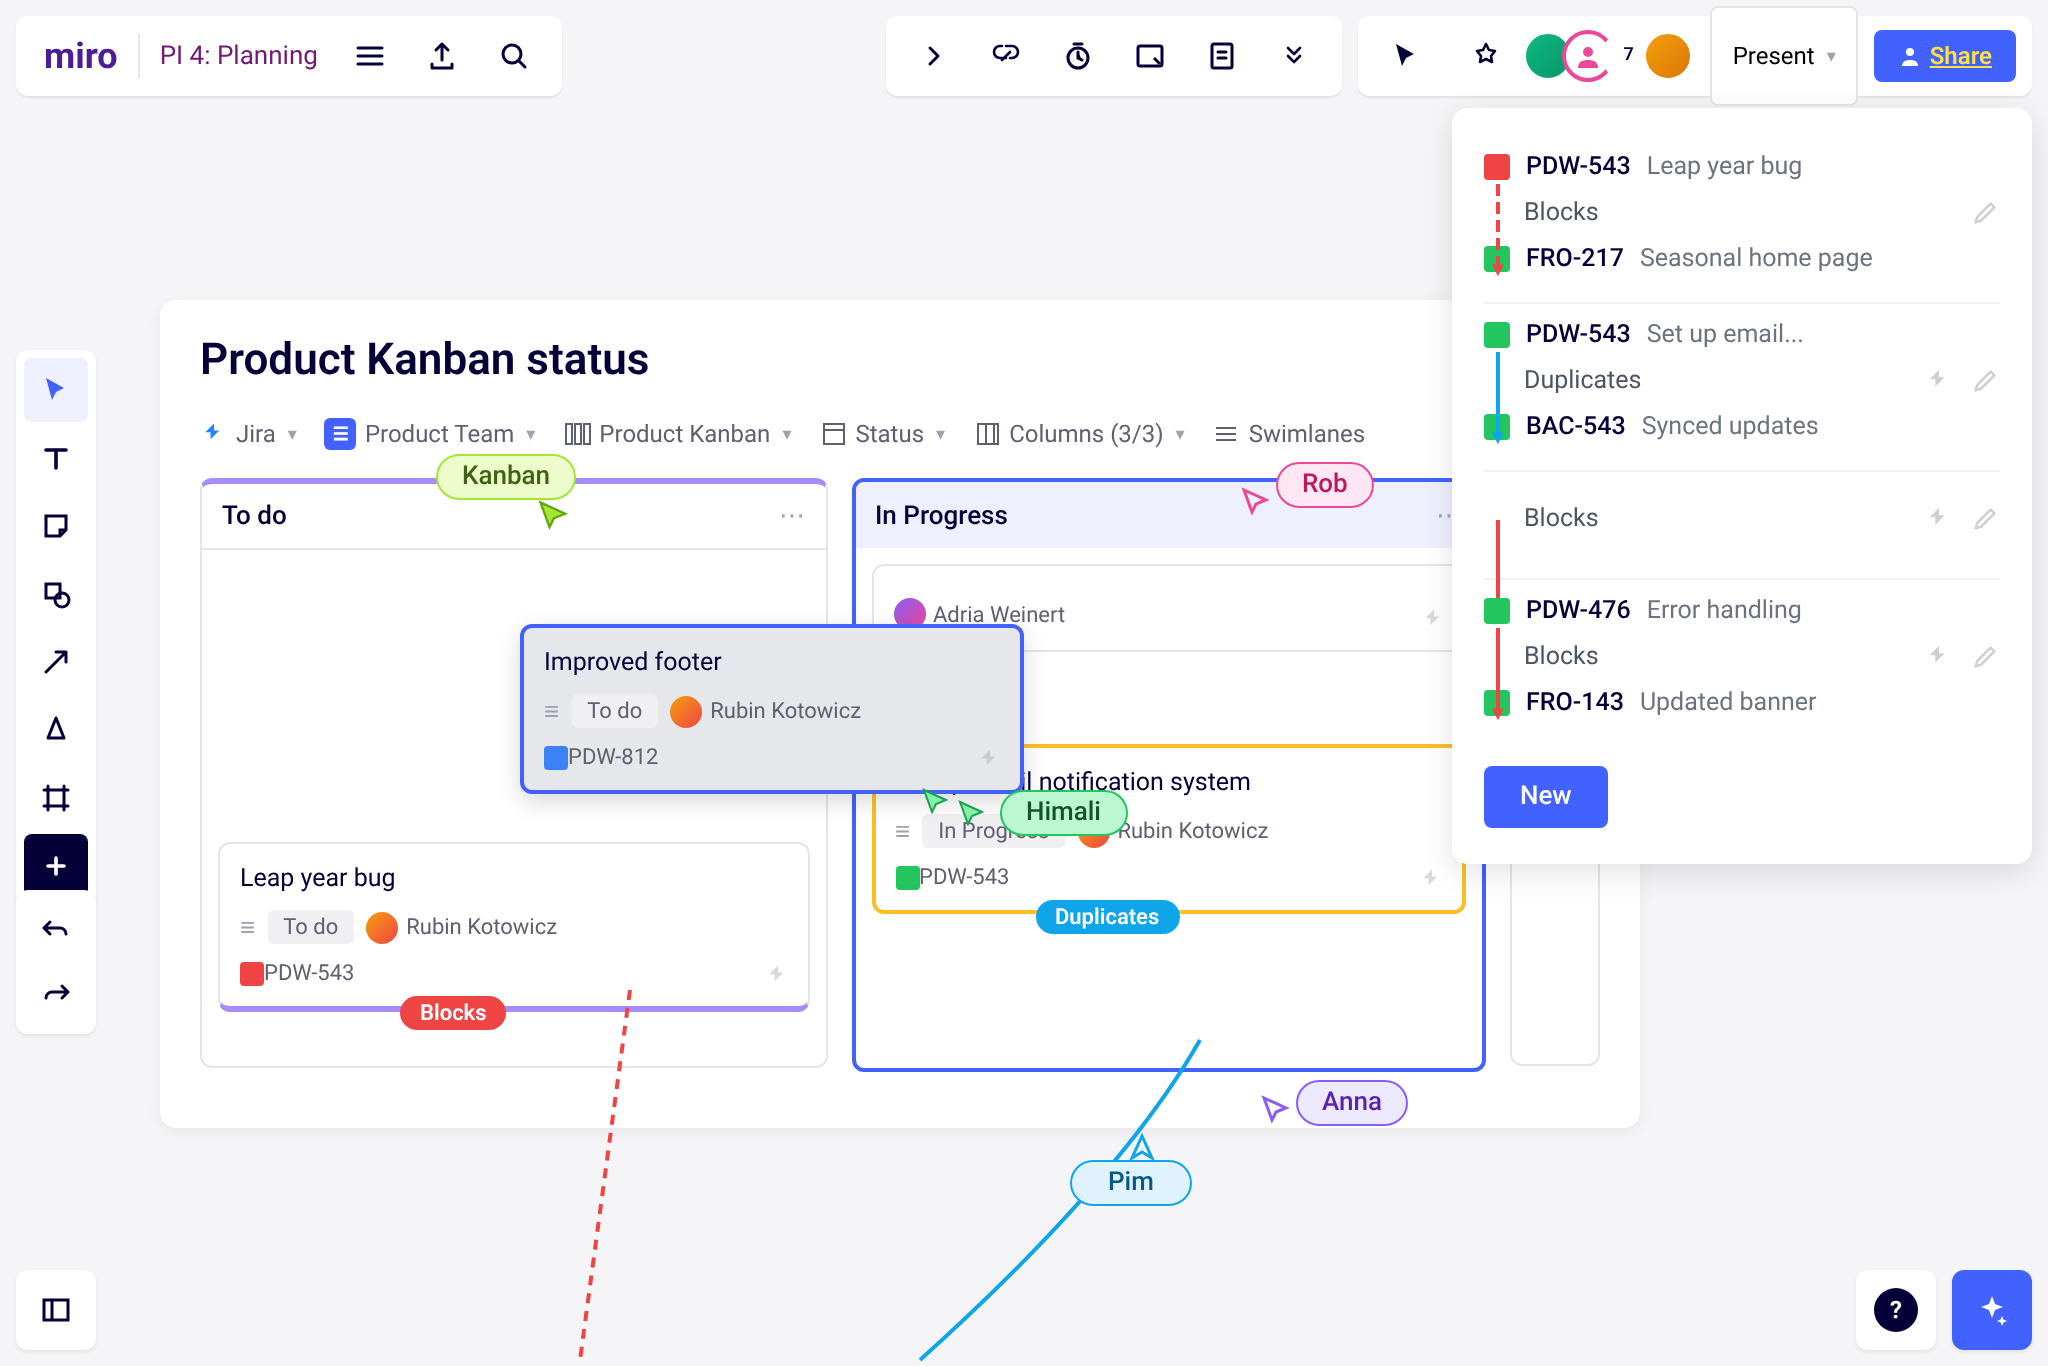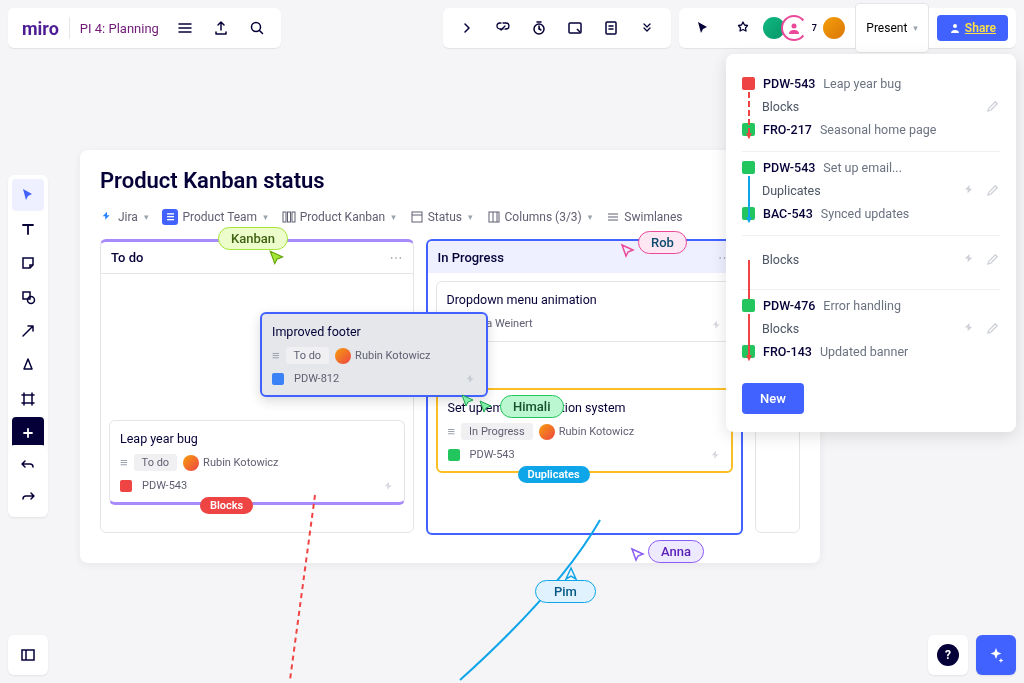--- a/index.html
+++ b/index.html
@@ -48,27 +48,27 @@
   .column-header { display: flex; justify-content: space-between; align-items: center; padding: 8px 10px; font-size: 13px; font-weight: 500; color: #050038; border: 1px solid #e5e5e9; border-radius: 6px 6px 0 0; border-bottom: none; border-top: 3px solid transparent; }
   .column-body { border: 1px solid #e5e5e9; border-radius: 0 0 6px 6px; padding: 8px; min-height: 260px; display: flex; flex-direction: column; gap: 8px; }
   .column.todo .column-header { border-top-color: #a78bfa; background: #fff; }
   .column.inprogress { border: 2px solid #4262ff; border-radius: 6px; }
   .column.inprogress .column-header { background: #eef0ff; border: none; border-top: 1px solid transparent; }
   .column.inprogress .column-body { border: none; }
   .column.done .column-header { border-top-color: #6b7280; }
   
   .card { background: #fff; border: 1px solid #e5e5e9; border-radius: 6px; padding: 10px; font-size: 12px; position: relative; }
   .card.highlight { border: 2px solid #fbbf24; border-radius: 6px; }
-  .card.dragging { position: absolute; background: #e5e7eb; box-shadow: 0 4px 12px rgba(0,0,0,0.15); border: 2px solid #4262ff; z-index: 50; width: 228px; }
+  .card.dragging { position: absolute; background: #e5e7eb; box-shadow: 0 4px 12px rgba(0,0,0,0.15); border: 2px solid #4262ff; z-index: 50; width: 252px; }
   .card-title { color: #050038; margin-bottom: 8px; font-size: 12.5px; }
   .card-meta { display: flex; align-items: center; gap: 6px; flex-wrap: wrap; }
   .card-status { background: #f0f0f3; padding: 2px 8px; border-radius: 3px; font-size: 11px; color: #5f5f72; }
   .card-assignee { display: flex; align-items: center; gap: 4px; font-size: 11px; color: #5f5f72; }
   .mini-avatar { width: 16px; height: 16px; border-radius: 50%; background: linear-gradient(135deg,#f59e0b,#ef4444); }
-  .card-id-row { display: flex; align-items: center; gap: 10px; margin-top: 8px; font-size: 11px; color: #5f5f72; }
+  .card-id-row { display: flex; align-items: center; gap: 0; margin-top: 8px; font-size: 11px; color: #5f5f72; }
   .id-icon { width: 12px; height: 12px; border-radius: 2px; display: inline-block; }
   .id-icon.red { background: #ef4444; }
   .id-icon.green { background: #22c55e; }
   .id-icon.blue { background: #3b82f6; }
   .jira-small { position: absolute; right: 8px; bottom: 8px; opacity: 0.4; }
   .hamburger { color: #9ca3af; font-size: 13px; }
   
   
   .user-cursor { position: absolute; z-index: 60; display: flex; align-items: center; gap: 2px; }
   .cursor-label { padding: 3px 12px; border-radius: 999px; font-size: 13px; font-weight: 500; border: 1.5px solid; }
@@ -332,21 +332,20 @@
       </div>
     </div>
 
     <div class="column inprogress">
       <div class="column-header">
           <span>In Progress</span>
           <span style="color:#9ca3af">⋯</span>
         </div>
       <div class="column-body">
         <div class="card">
-          <div class="card-title">Dropdown menu animation</div>
           <div class="card-meta" style="margin-top:6px">
             <span class="card-assignee">
                 <span class="mini-avatar" style="background:linear-gradient(135deg,#8b5cf6,#ec4899)"></span>
                 <span>Adria Weinert</span>
               </span>
           </div>
           <svg class="jira-small" width="14" height="14" viewBox="0 0 16 16">
               <path d="M8 2L3 7h3v4l5-5H8z" fill="#9ca3af"></path>
             </svg>
         </div>
@@ -419,21 +418,21 @@
 <div class="user-cursor" style="left:218px;top:227px">
   <span class="cursor-label" style="background:#ecfccb;border-color:#a3e635;color:#3f6212">Kanban</span>
   <svg width="18" height="18" viewBox="0 0 16 16" style="position:absolute;left:50px;top:22px">
       <path d="M2 2l4 11 2-4 5-2z" fill="#a3e635" stroke="#65a30d"></path>
     </svg>
 </div>
 <div class="user-cursor" style="left:620px;top:225px">
   <svg width="16" height="16" viewBox="0 0 16 16" style="margin-top:18px">
       <path d="M2 2l4 11 2-4 5-2z" fill="none" stroke="#ec4899" stroke-width="1.5"></path>
     </svg>
-  <span class="cursor-label" style="background:#fce7f3;border-color:#ec4899;color:#0c4a6e">Rob</span>
+  <span class="cursor-label" style="background:#fce7f3;border-color:#ec4899;color:#be185d">Rob</span>
 </div>
 <div class="user-cursor" style="left:500px;top:395px">
   <svg width="16" height="16" viewBox="0 0 16 16" style="position:absolute;left:-40px;top:-2px">
       <path d="M2 2l4 11 2-4 5-2z" fill="#86efac" stroke="#16a34a"></path>
     </svg>
   <svg width="16" height="16" viewBox="0 0 16 16" style="position:absolute;left:-22px;top:4px">
       <path d="M2 2l4 11 2-4 5-2z" fill="#86efac" stroke="#16a34a"></path>
     </svg>
   <span class="cursor-label" style="background:#bbf7d0;border-color:#22c55e;color:#14532d">Himali</span>
 </div>

